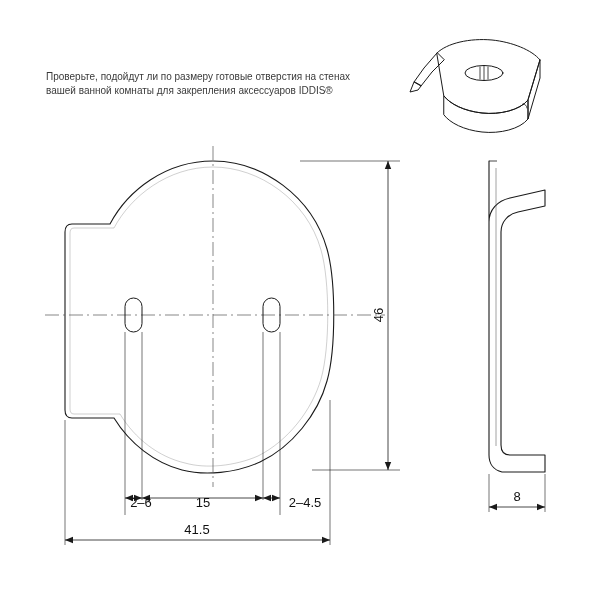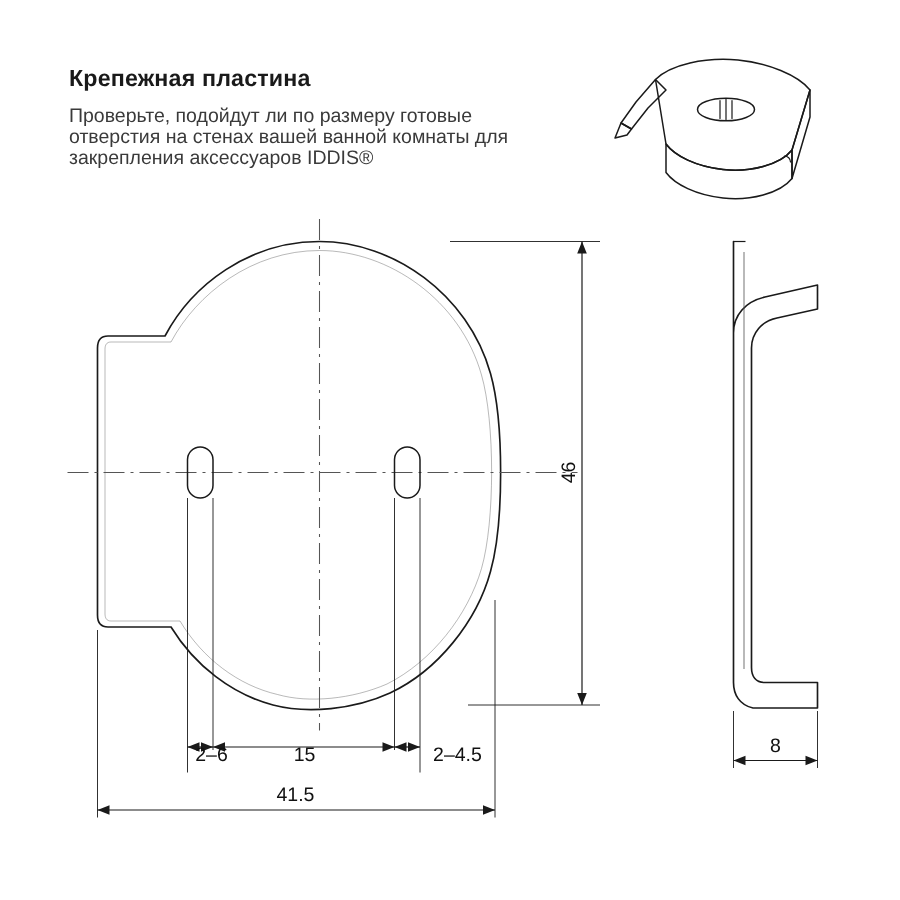--- a/index.html
+++ b/index.html
@@ -27,21 +27,21 @@
     font-size: 15.5px;
     font-weight: bold;
     letter-spacing: 0.1px;
     color: #1a1a1a;
   }
   .subtitle {
     position: absolute;
     left: 46px;
     top: 70px;
     width: 330px;
-    font-size: 13px;
+    font-size: 10px;
     line-height: 14px;
     color: #3a3a3a;
   }
   svg.drawing {
     position: absolute;
     left: 0;
     top: 0;
     width: 600px;
     height: 600px;
   }
@@ -49,21 +49,20 @@
     font-family: "Liberation Sans", sans-serif;
     font-size: 13px;
     fill: #111111;
   }
 </style>
 </head>
 <body>
 
 <div id="page">
 
-  <div class="title">Крепежная пластина</div>
   <div class="subtitle">Проверьте, подойдут ли по размеру готовые отверстия на стенах вашей ванной комнаты для закрепления аксессуаров IDDIS®</div>
 
   <svg class="drawing" viewBox="0 0 600 600">
 
     <g fill="none" stroke="#1a1a1a" stroke-width="1" stroke-linejoin="round" stroke-linecap="round">
 
       <path d="M 437 53 C 447 43 470 38 492 40 C 512 42 532 50 540 60
                L 528 100 C 520 110 500 115 482 113 C 464 111 450 104 444 96 Z"></path>
 
       <path d="M 444 96 C 450 104 464 111 482 113 C 500 115 520 110 528 100

